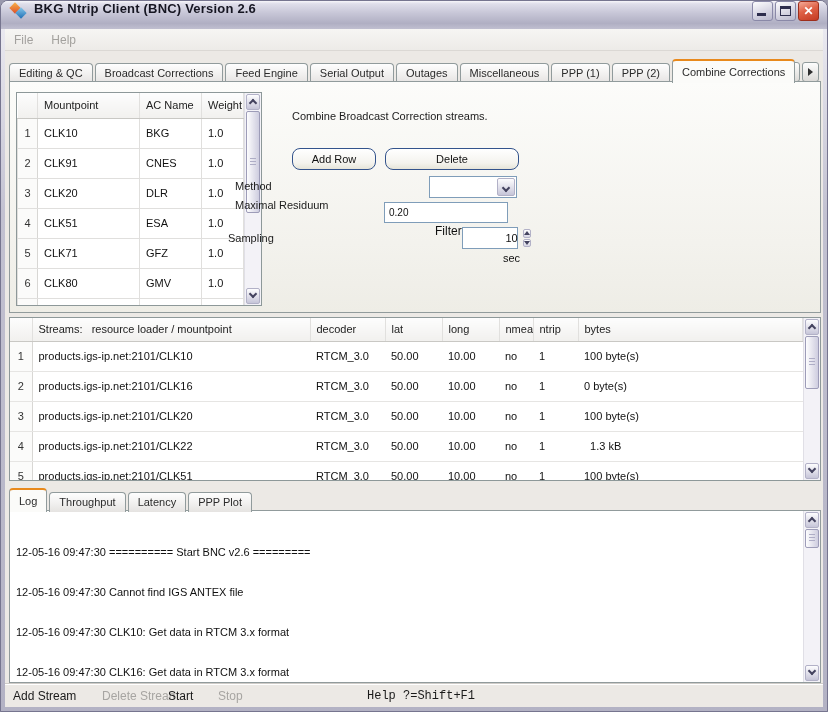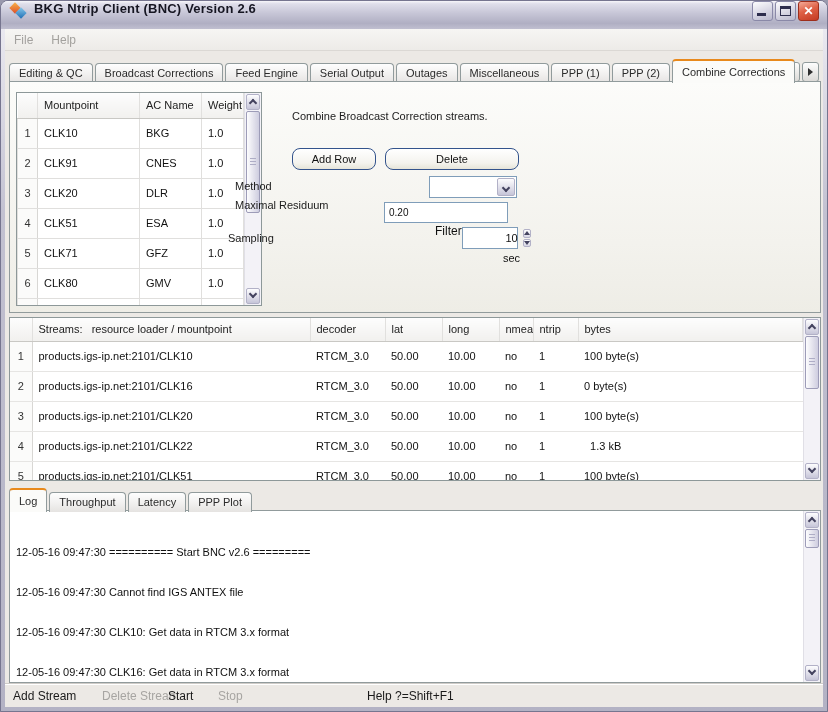--- a/index.html
+++ b/index.html
@@ -400,17 +400,17 @@
             <i class="chev down"></i>
           </div>
       </div>
     </div>
 
     <div class="statusbar">
       <span class="sb-item" style="left:8px;">Add Stream</span>
       <span class="sb-item disabled" style="left:85px;">Delete Stream</span>
       <span class="sb-item" style="left:163px;">Start</span>
       <span class="sb-item disabled" style="left:201px;">Stop</span>
-      <span class="sb-item" style="left:362px;">Help ?=Shift+F1</span>
+      <span class="sb-item" style="left:362px;font-family:Liberation Mono, monospace;">Help ?=Shift+F1</span>
     </div>
 
   </div>
 </div>
 
 </body></html>

